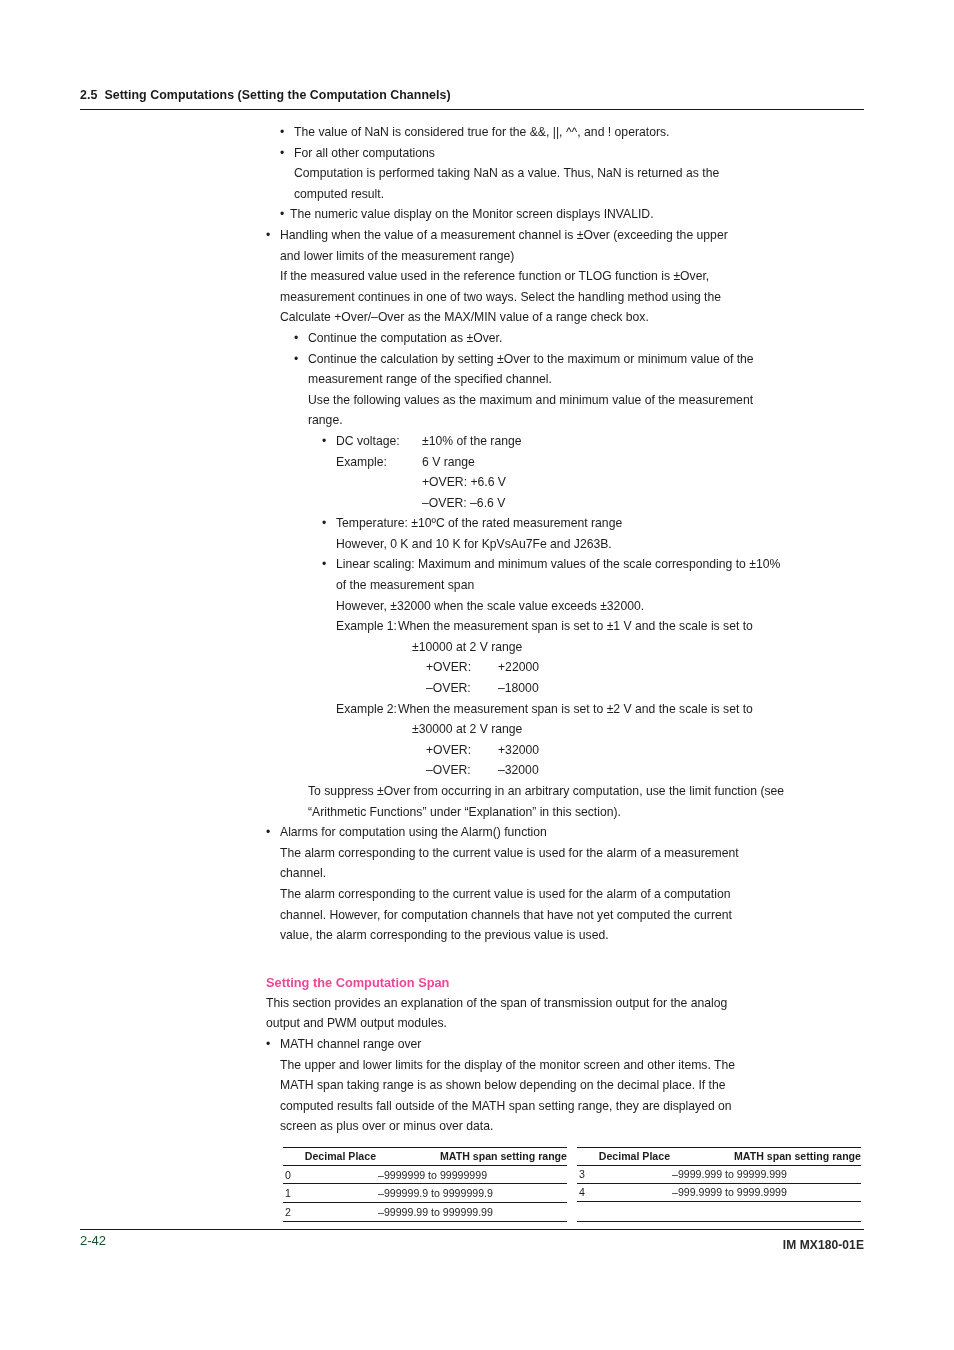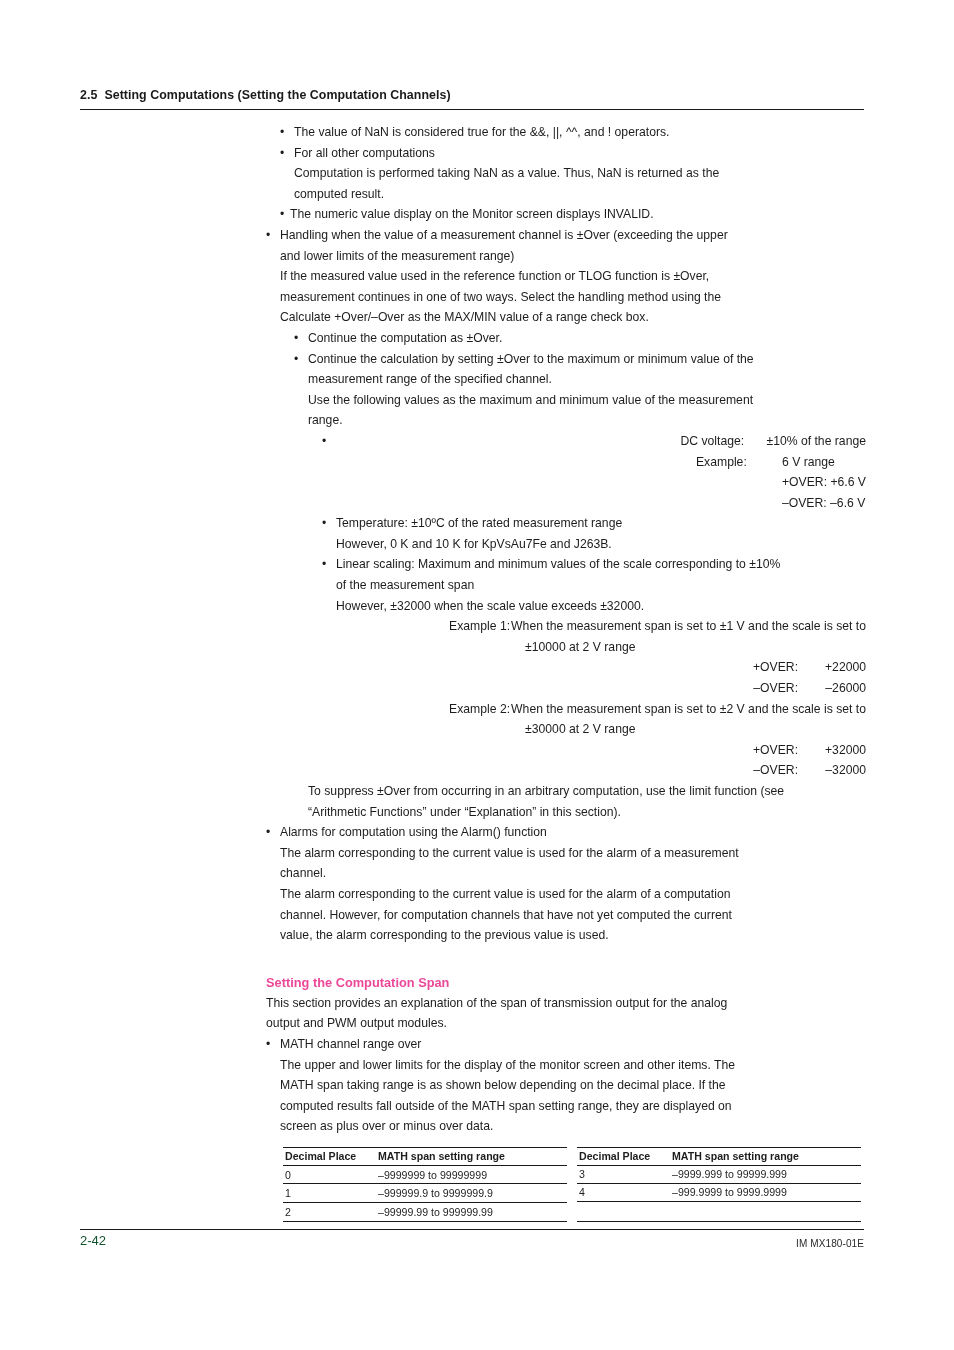--- a/index.html
+++ b/index.html
@@ -78,21 +78,20 @@
 
   .w14 { width: 14px; }
   .w10 { width: 10px; }
 
   .plain { line-height: 20.6px; }
 
   
   .cols {
     display: flex;
     line-height: 20.6px;
-    justify-content: flex-end;
   }
   .lab-dc   { flex: 0 0 86px; }
   .lab-ex   { flex: 0 0 86px; }
   .lab-over { flex: 0 0 72px; }
   .lab-ex2  { flex: 0 0 62px; }
 
   .nb { white-space: nowrap; }
 
   
   .h3 {
@@ -119,21 +118,21 @@
     color: #1d1d1d;
   }
   .tbl .top-rule td {
     border-top: 1.3px solid #1a1a1a;
     height: 0;
     padding: 0;
     font-size: 0;
     line-height: 0;
   }
   .tbl th {
-    text-align: left;
+    text-align: right;
     font-weight: bold;
     font-size: 10.6px;
     padding: 2px 0 2.5px 2px;
     border-bottom: 1.3px solid #1a1a1a;
     white-space: nowrap;
   }
   .tbl td.cell {
     text-align: left;
     padding: 2.5px 0 2.5px 2px;
     border-bottom: 0.8px solid #1a1a1a;
@@ -163,22 +162,22 @@
     left: 80px;
     top: 1233px;
     font-size: 13px;
     font-weight: normal;
     color: #14532d;
   }
   .foot-doc {
     position: absolute;
     right: 90px;
     top: 1238px;
-    font-size: 10px;
-    font-weight: normal;
+    font-size: 12px;
+    font-weight: bold;
     color: #2a2a2a;
     letter-spacing: 0.1px;
     text-align: center;
   }
 </style>
 </head>
 <body>
 
 <div class="page">
 
@@ -267,21 +266,21 @@
                   <span class="lab-ex2">Example 1:</span>
                   <span>
                     <div>When the measurement span is set to ±1 V and the scale is set to</div>
                     <div style="margin-left:14px">±10000 at 2 V range</div>
                     <div class="cols" style="margin-left:28px">
                       <span class="lab-over">+OVER:</span>
                       <span>+22000</span>
                     </div>
                     <div class="cols" style="margin-left:28px">
                       <span class="lab-over">–OVER:</span>
-                      <span>–26000</span>
+                      <span>–18000</span>
                     </div>
                   </span>
                 </div>
 
                 <div class="cols">
                   <span class="lab-ex2">Example 2:</span>
                   <span>
                     <div>When the measurement span is set to ±2 V and the scale is set to</div>
                     <div style="margin-left:14px">±30000 at 2 V range</div>
                     <div class="cols" style="margin-left:28px">

